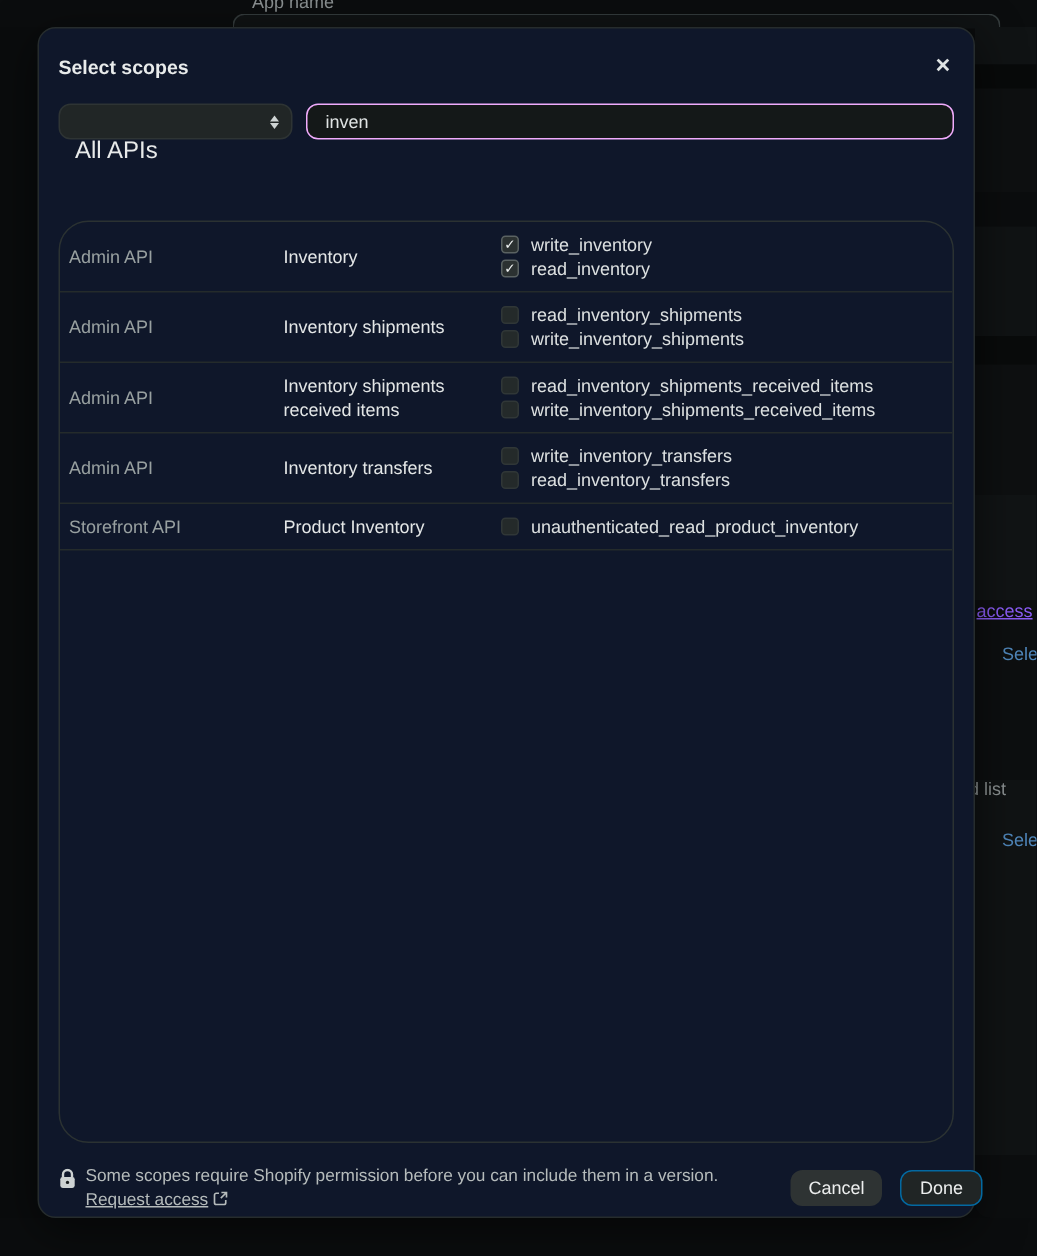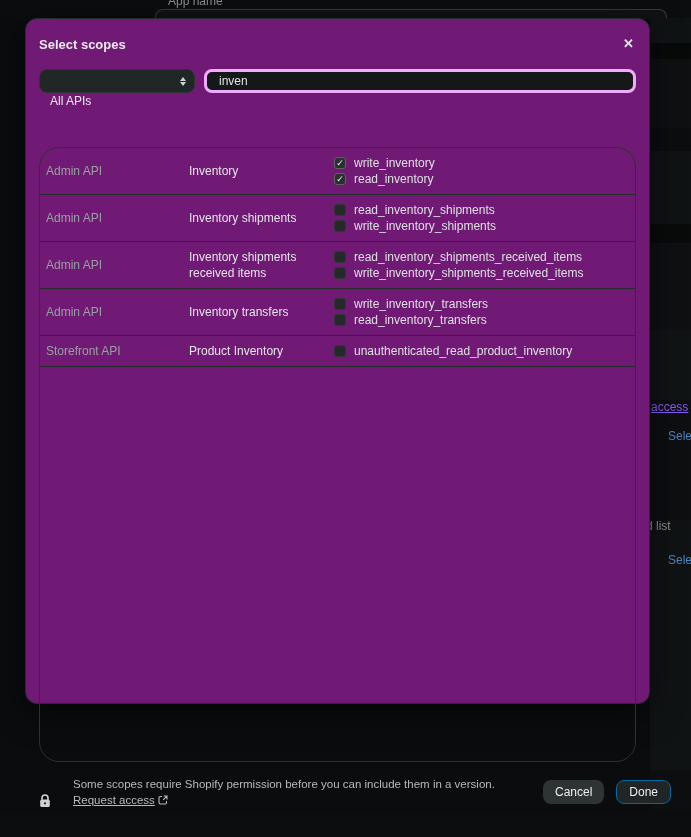--- a/index.html
+++ b/index.html
@@ -27,22 +27,22 @@
   .band { position: absolute; left: 0; width: 41px; }
   .bg-text { position: absolute; font-size: 12px; white-space: nowrap; }
   .bg-link-gray { color: #8b5cf6; text-decoration: underline; }
   .bg-link-blue { color: #4f86ba; }
   .bg-text-gray { color: #8d9394; }
   .bottom-strip { position: absolute; left: 0; bottom: 0; width: 691px; height: 25px; background: #0b0d0e; }
 
   
   .modal {
     position: absolute; left: 25px; top: 18px;
-    width: 625px; height: 686px;
-    background: #701a75;
+    width: 625px; height: 794px;
+    background: #0f172a;
     border: 1px solid #262c2d;
     border-radius: 12px;
     box-shadow: 0 8px 32px rgba(0,0,0,0.55);
     padding: 17px 13px 0 13px;
   }
   .modal-header {
     display: flex; align-items: center; justify-content: space-between;
     height: 16px;
   }
   .modal-title { font-size: 13px; font-weight: 600; color: #e8ebeb; }
@@ -52,33 +52,33 @@
     line-height: 16px; padding: 0 2px;
   }
 
   .controls-row { display: flex; gap: 9px; margin-top: 17px; }
   .api-filter {
     width: 156px; height: 24px;
     background: #212626; border: 1px solid #2e3434; border-radius: 8px;
     display: flex; align-items: center; justify-content: space-between;
     padding: 0 8px 0 10px; cursor: pointer;
   }
-  .api-filter-label { font-size: 12px; color: #e8eaea; margin-top: 40px; }
+  .api-filter-label { font-size: 16px; color: #e8eaea; margin-top: 40px; }
   .updown-icon { display: flex; flex-direction: column; gap: 1px; align-items: center; }
   .updown-icon .tri-up {
     width: 0; height: 0; border-left: 3.5px solid transparent;
     border-right: 3.5px solid transparent; border-bottom: 4px solid #cfd4d4;
   }
   .updown-icon .tri-down {
     width: 0; height: 0; border-left: 3.5px solid transparent;
     border-right: 3.5px solid transparent; border-top: 4px solid #cfd4d4;
   }
   .search-input {
     flex: 1; height: 24px;
-    background: #141818; border: 3px solid #f0abfc; border-radius: 8px;
+    background: #141818; border: 1px solid #f0abfc; border-radius: 8px;
     color: #dfe3e3; font-size: 12px; padding: 0 12px;
     font-family: "Liberation Sans", sans-serif;
     outline: none;
   }
 
   
   .scopes-table {
     margin-top: 54px; height: 615px;
     border: 1px solid #2b3232; border-radius: 20px;
     overflow: hidden;
@@ -100,21 +100,21 @@
     font-size: 9px; line-height: 10px; color: #eef1f1;
   }
   .checkbox.checked { background: #2b3131; border-color: #5a6262; }
   .scope-name { font-size: 12px; color: #dce0e0; }
 
   
   .modal-footer {
     display: flex; align-items: center;
     margin-top: 14px;
   }
-  .footer-note-wrap { display: flex; gap: 22px; flex: 1; align-items: flex-end; }
+  .footer-note-wrap { display: flex; gap: 6px; flex: 1; align-items: flex-start; }
   .lock-icon { flex: 0 0 12px; margin-top: 3px; }
   .footer-note {
     width: 462px; font-size: 11.5px; line-height: 16px; color: #b5bbbb;
   }
   .footer-link { color: #b5bbbb; text-decoration: underline; cursor: pointer; }
   .ext-icon { display: inline-block; vertical-align: -1px; margin-left: 3px; }
   .footer-buttons { display: flex; gap: 12px; align-items: center; margin-left: 8px; }
   .btn {
     height: 24px; border-radius: 8px; font-size: 12px; color: #eceeee;
     font-family: "Liberation Sans", sans-serif; cursor: pointer;

